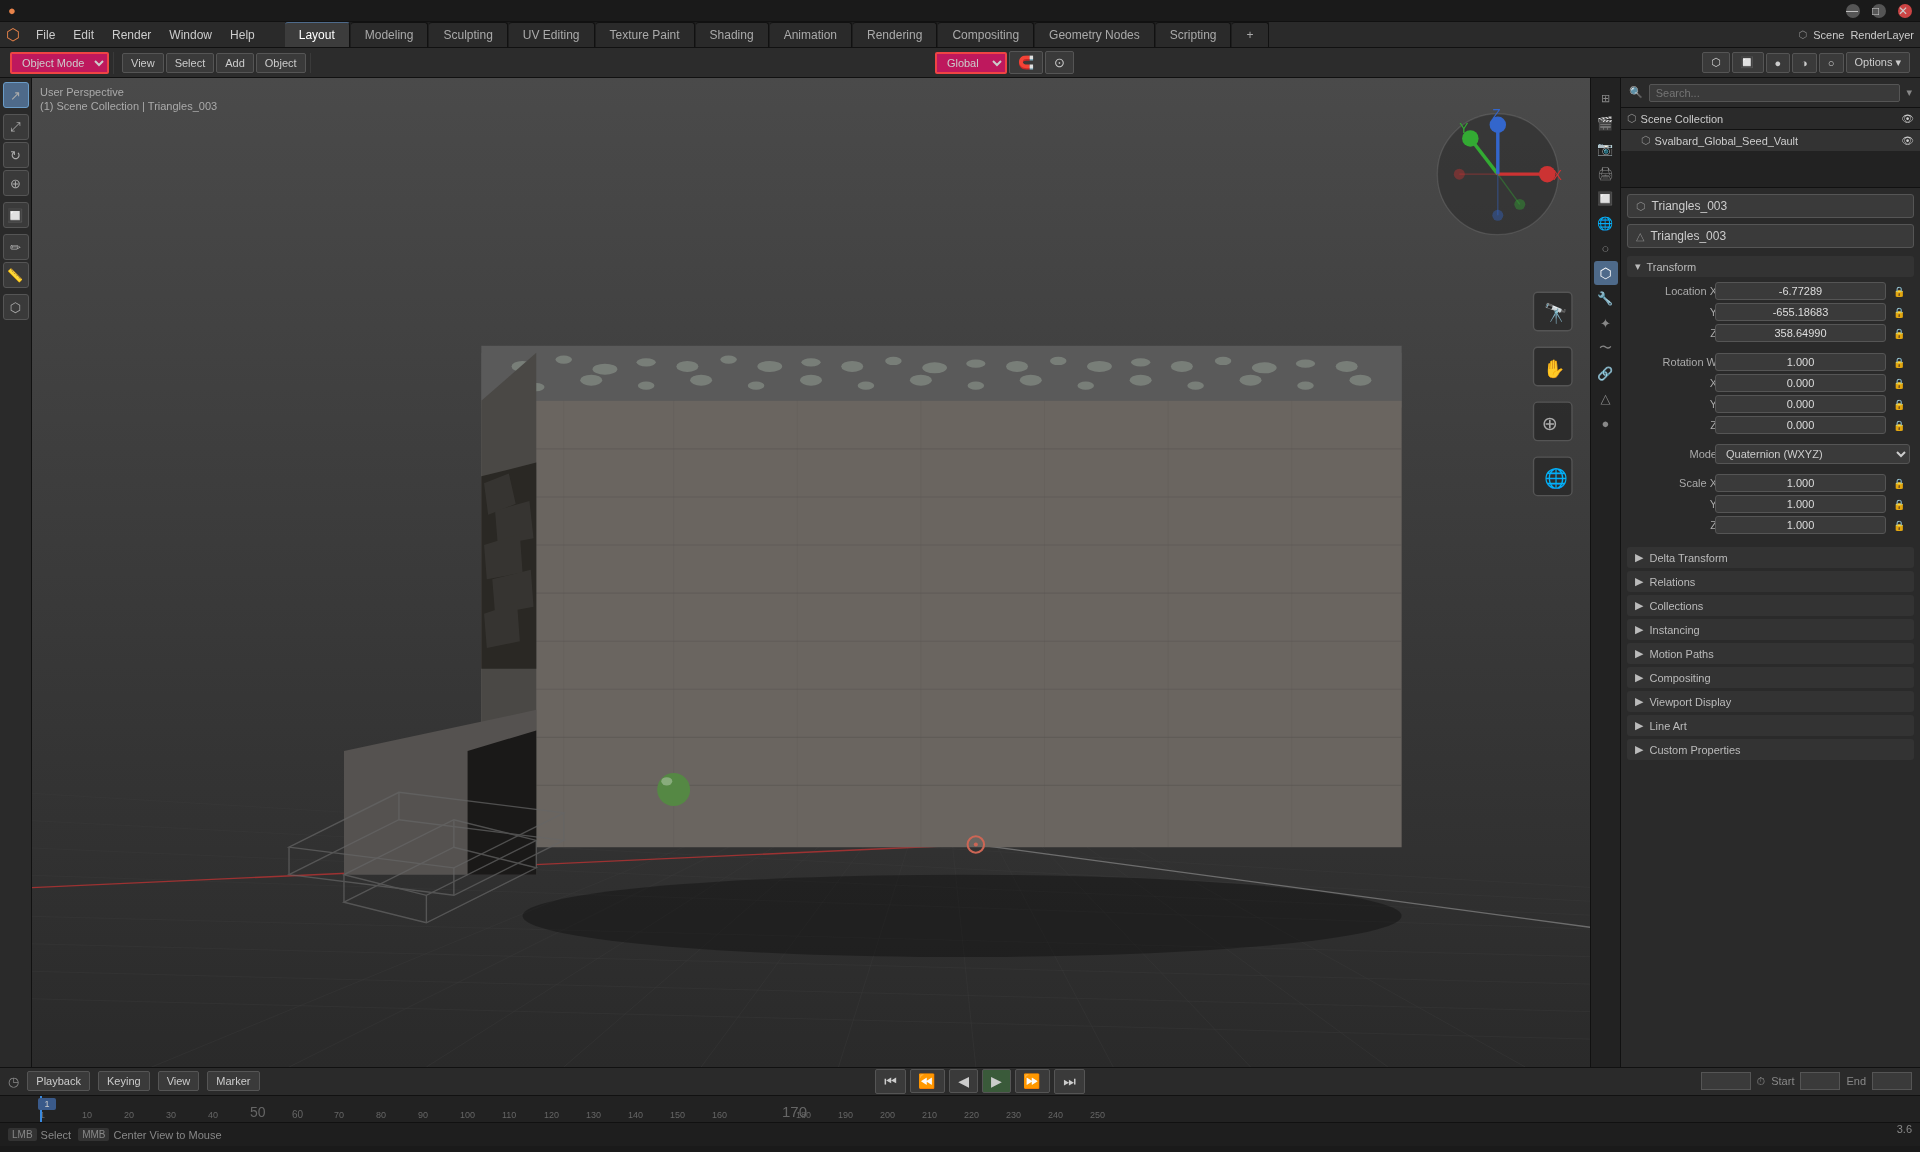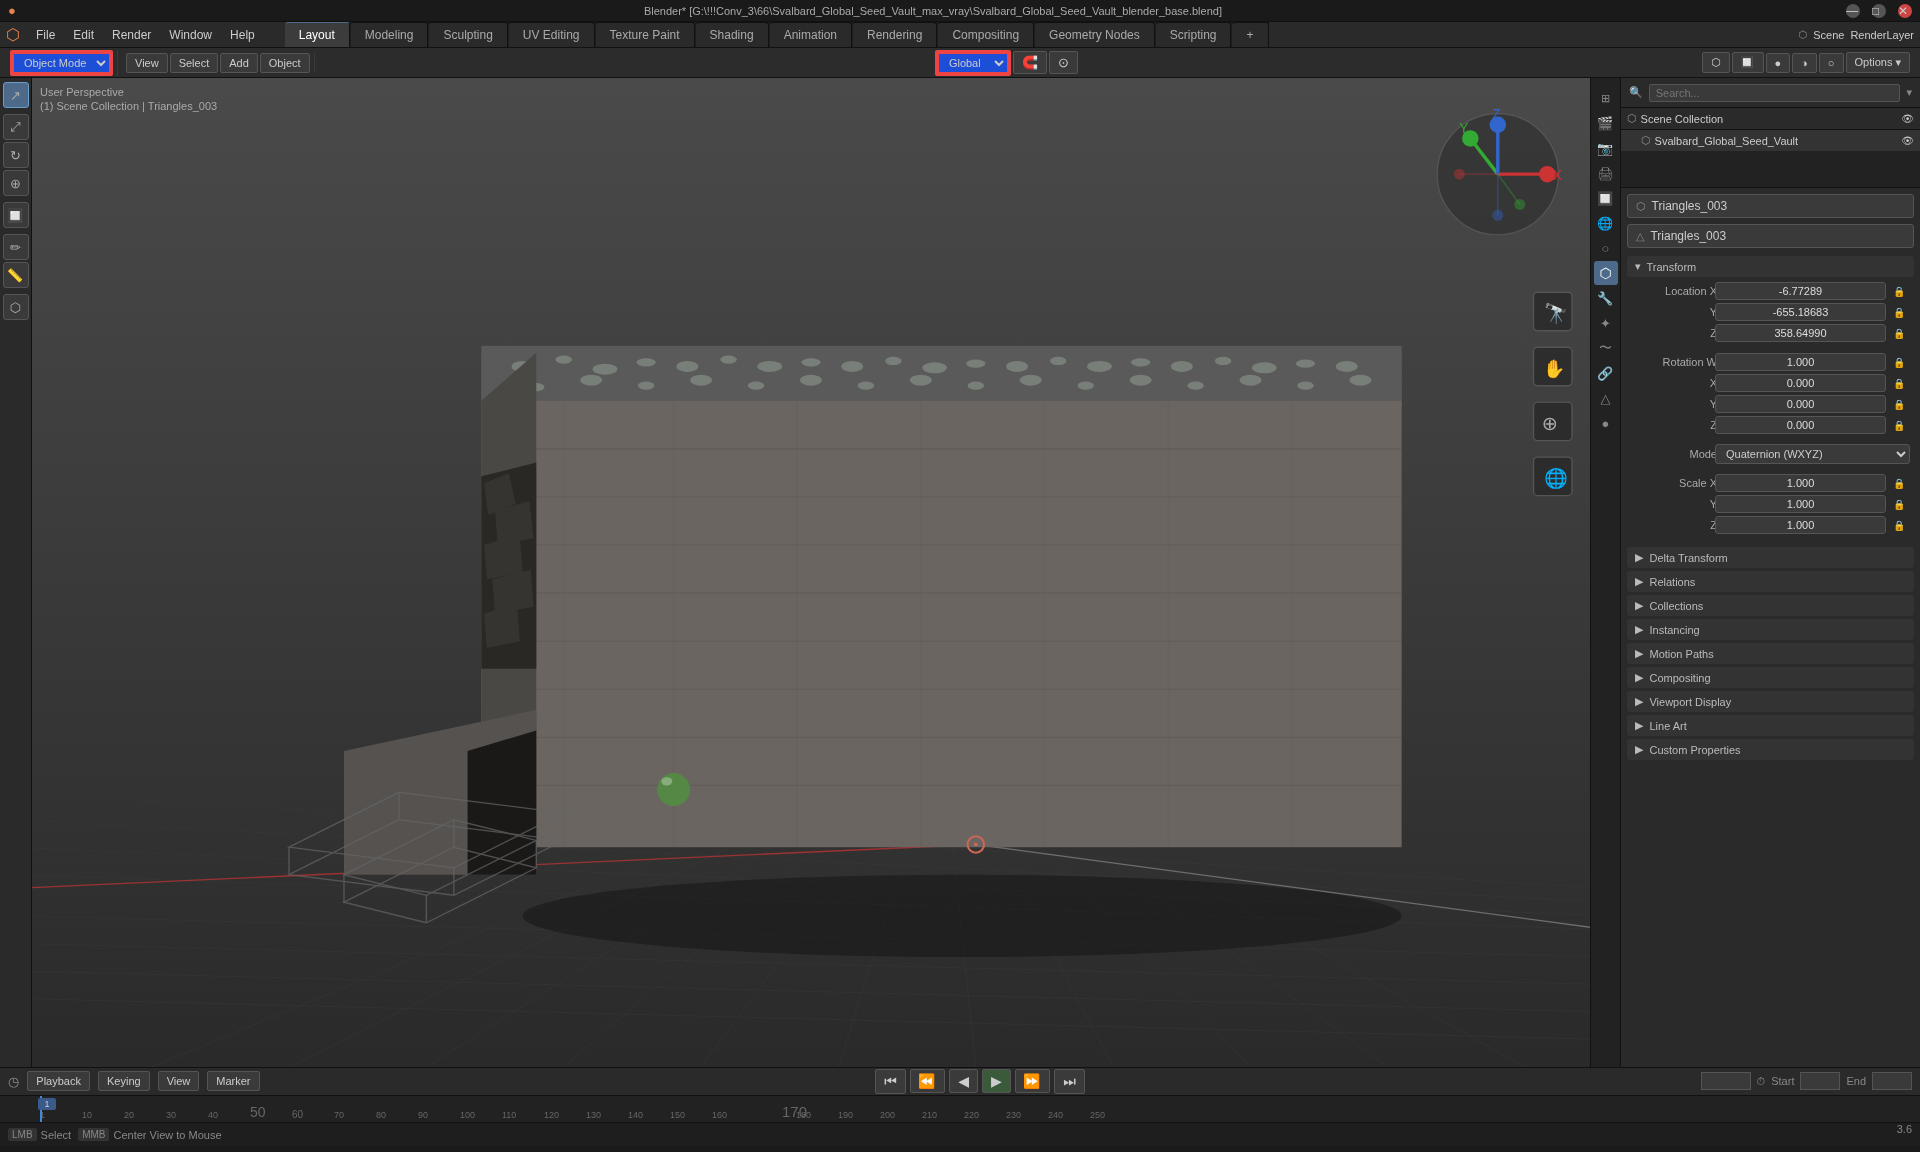--- a/index.html
+++ b/index.html
@@ -80,22 +80,22 @@
     .toolbar-btn {
       padding: 3px 8px;
       background: #3a3a3a;
       border: 1px solid #555;
       color: #ccc;
       font-size: 11px;
       cursor: pointer;
       border-radius: 2px;
     }
     .toolbar-select {
-      background: #1d4ed8;
-      border: 4px solid #ef4444;
+      background: #be185d;
+      border: 2px solid #ef4444;
       color: #ccc;
       font-size: 11px;
       padding: 2px 6px;
       border-radius: 2px;
     }
 
     
     #main-layout {
       display: flex;
       width: 100%;
@@ -335,21 +335,20 @@
       gap: 4px;
       padding: 2px 4px;
       margin-bottom: 3px;
     }
   </style>
 </head>
 <body>
 
 <div id="title-bar">
   <span style="font-size:13px; color:#e8834a; font-weight:bold; margin-right:8px;">●</span>
-  <span id="title-bar-title">Blender* [G:\!!!Conv_3\66\Svalbard_Global_Seed_Vault_max_vray\Svalbard_Global_Seed_Vault_blender_base.blend]</span>
   <div style="margin-left:auto; display:flex; gap:8px;">
     <span class="title-btn" style="background:#555;">—</span>
     <span class="title-btn" style="background:#555;">□</span>
     <span class="title-btn" style="background:#cc4444;">✕</span>
   </div>
 </div>
 
 <div id="menu-bar">
   <span style="font-size:16px; color:#e8834a; margin-right:6px;">⬡</span>
   <span class="menu-item">File</span>

